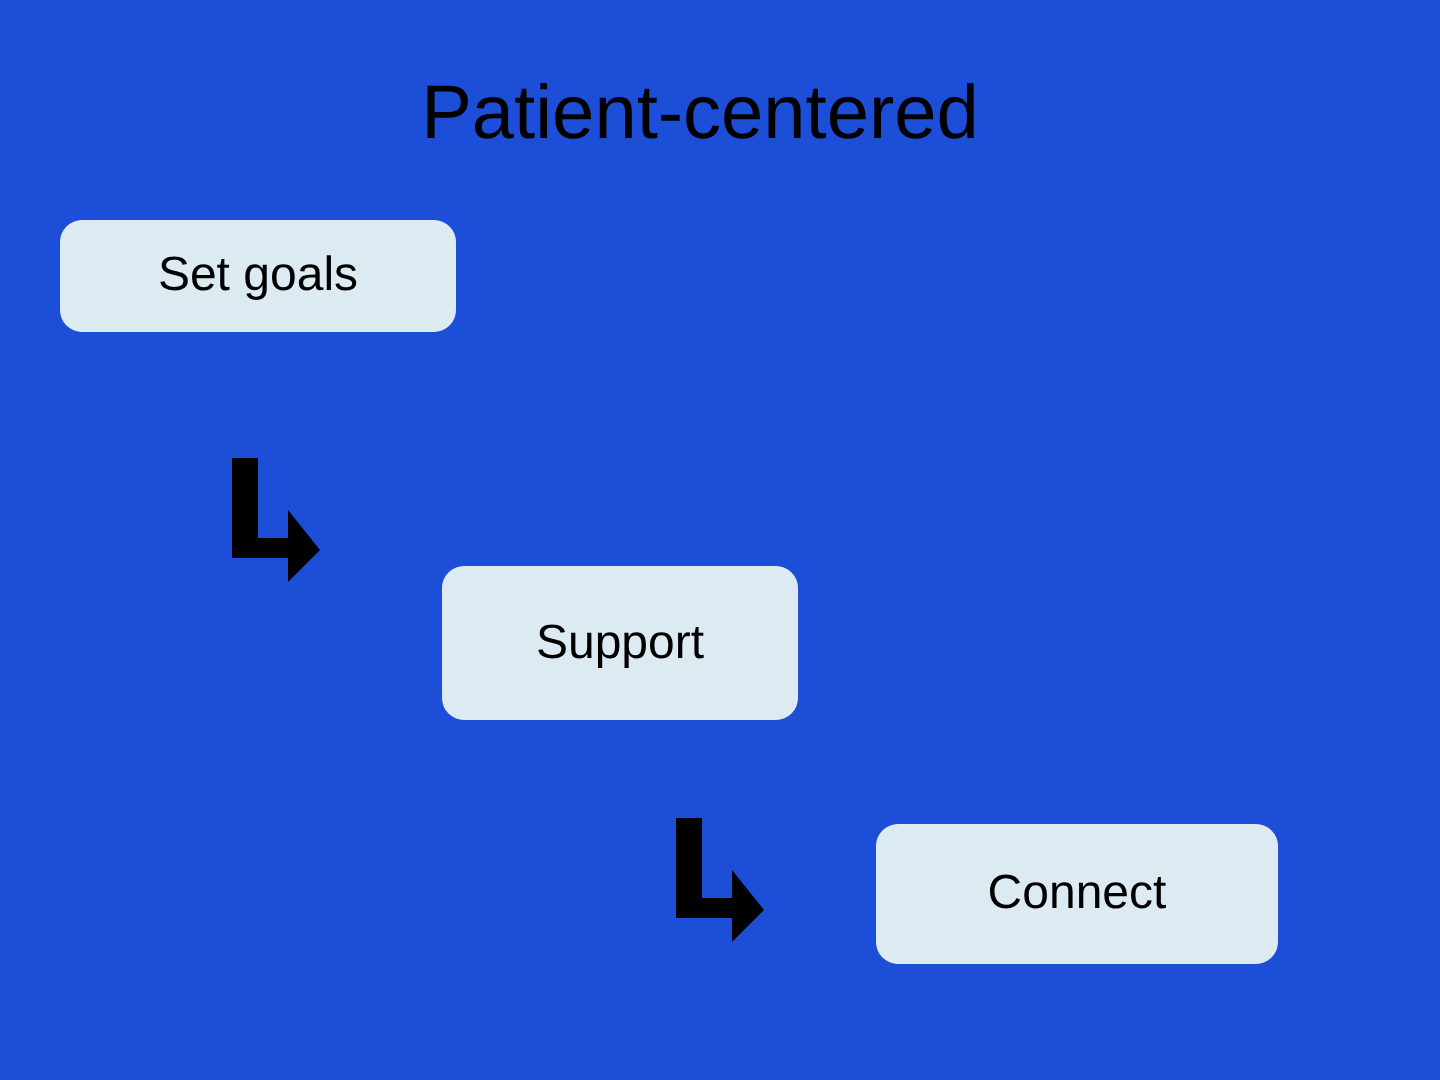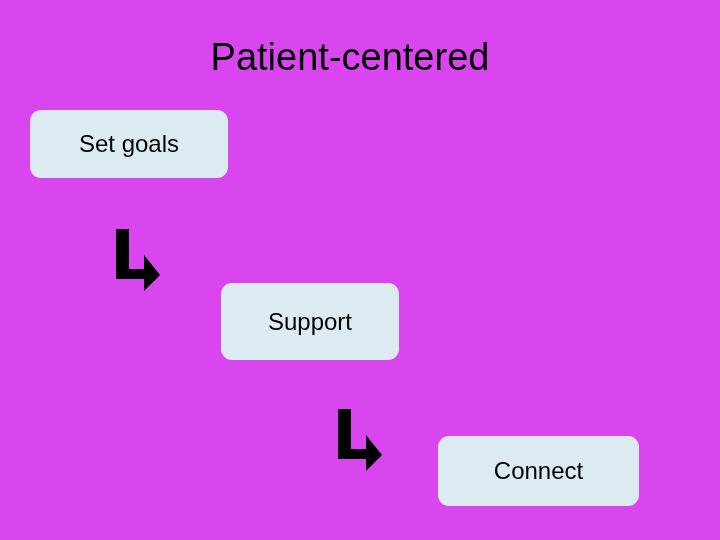--- a/index.html
+++ b/index.html
@@ -10,21 +10,21 @@
     width: 720px;
     height: 540px;
     background: #ffffff;
     font-family: "Liberation Sans", sans-serif;
     overflow: hidden;
   }
   #slide {
     position: relative;
     width: 720px;
     height: 540px;
-    background: #d946ef;
+    background: #1d4ed8;
   }
   
   #slide-title {
     position: absolute;
     left: 0;
     top: 35px;
     width: 700px;
     text-align: center;
     font-size: 38px;
     line-height: 44px;
@@ -45,31 +45,31 @@
     color: #000000;
     font-size: 24px;
     line-height: 28px;
     font-weight: 400;
     white-space: nowrap;
   }
   #box-set-goals {
     left: 30px;
     top: 110px;
     width: 198px;
-    height: 68px;
+    height: 56px;
   }
   #box-support {
     left: 221px;
     top: 283px;
     width: 178px;
     height: 77px;
   }
   #box-connect {
     left: 438px;
-    top: 436px;
+    top: 412px;
     width: 201px;
     height: 70px;
   }
   
   .elbow-arrow {
     position: absolute;
     width: 46px;
     height: 62px;
   }
   .elbow-arrow svg {

